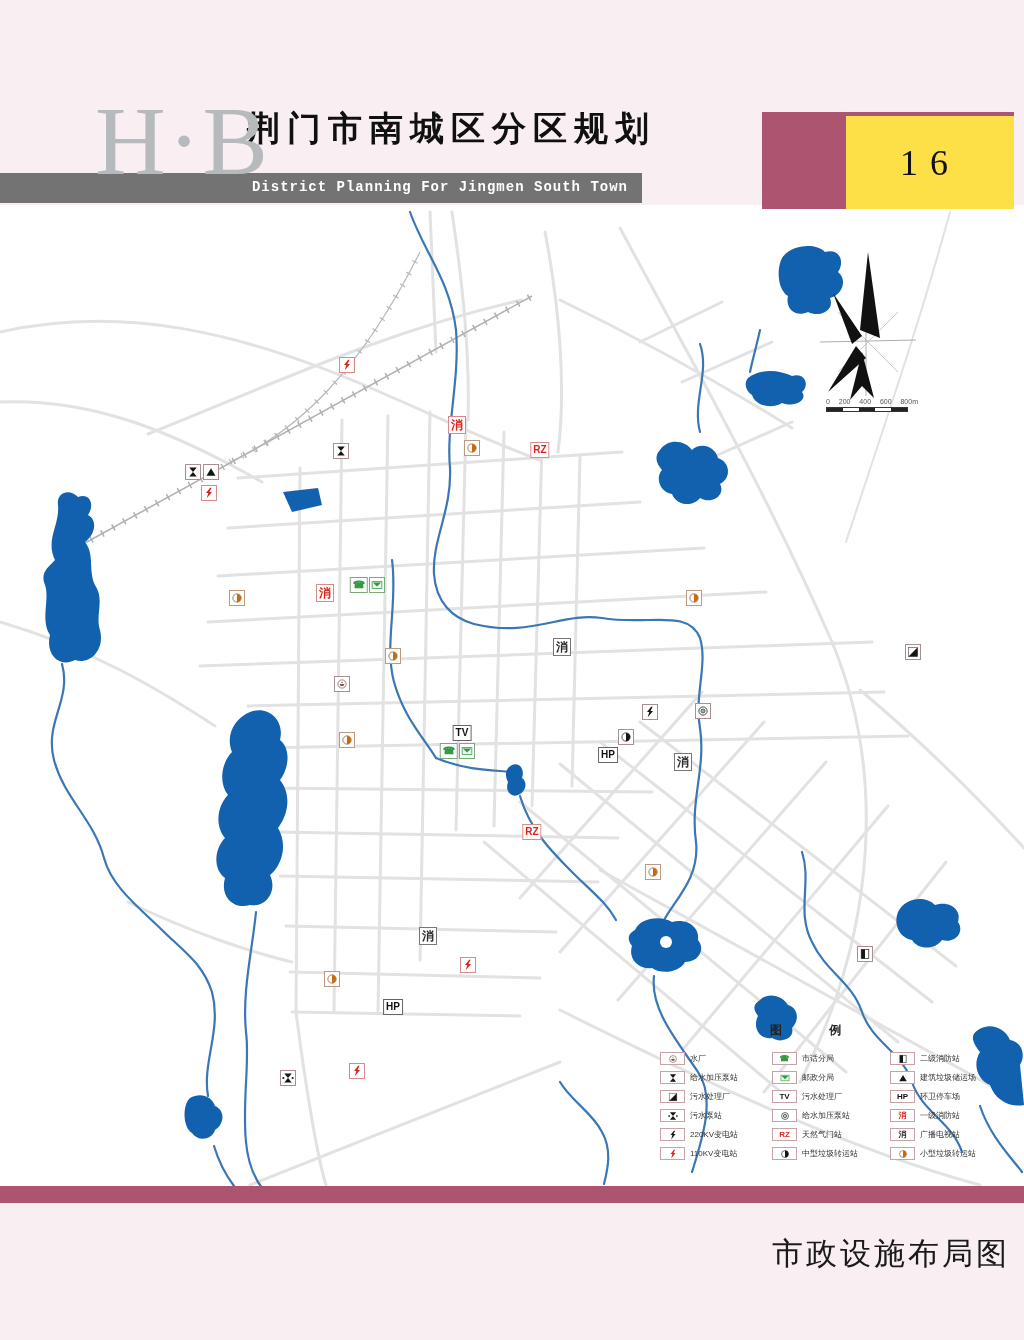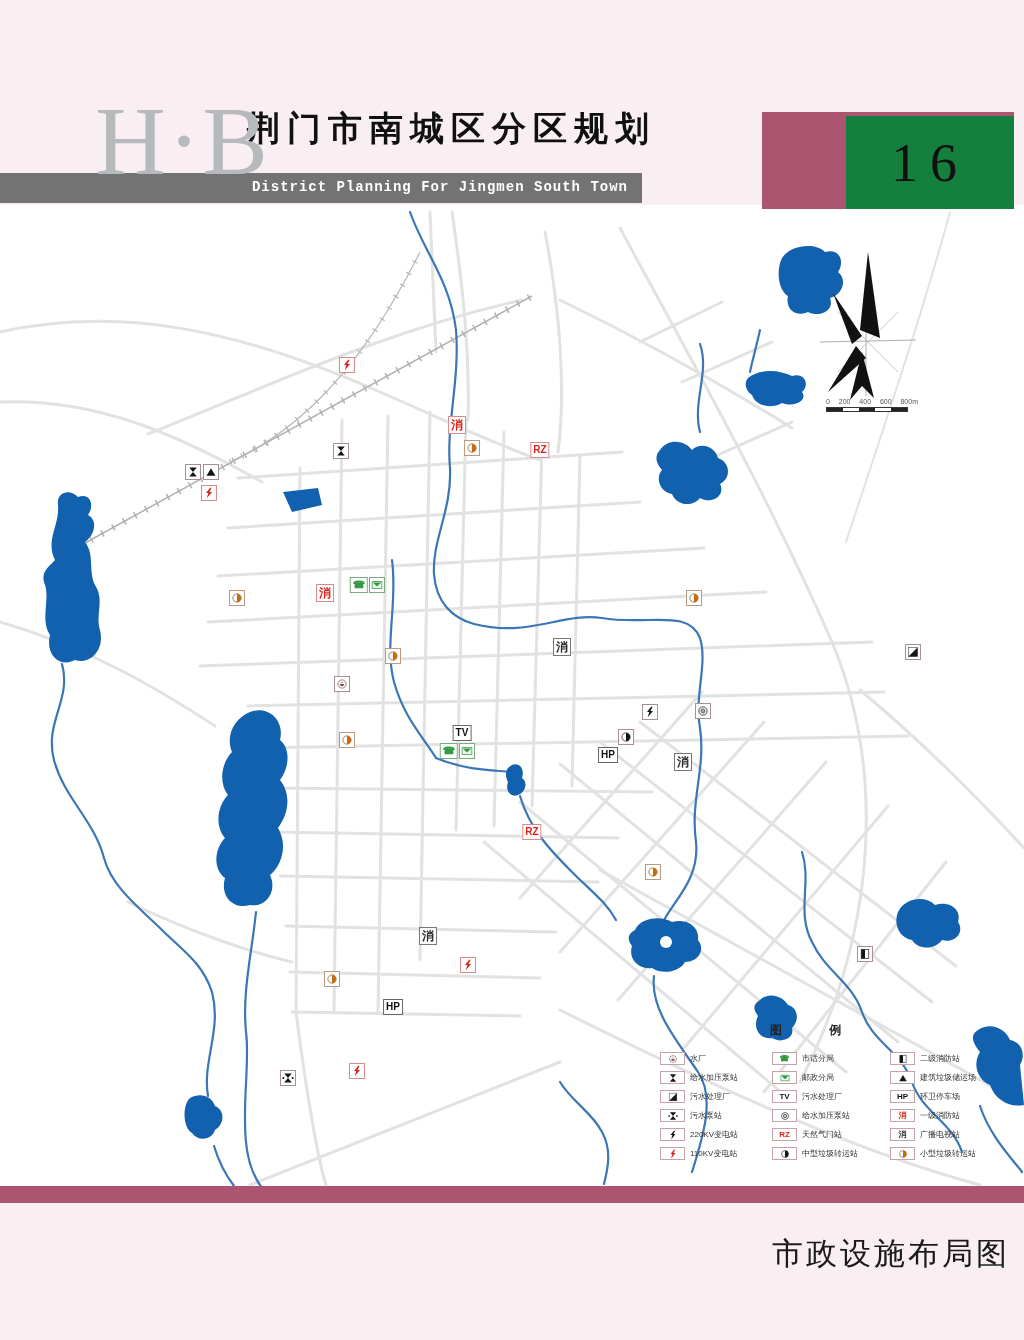--- a/index.html
+++ b/index.html
@@ -13,22 +13,22 @@
            font-size:98px;line-height:1;color:#b6babd;letter-spacing:2px;z-index:3;}
   .title-cn{position:absolute;left:246px;top:106px;font-size:34px;font-weight:bold;
             color:#101010;letter-spacing:7px;z-index:2;white-space:nowrap;}
   .band{position:absolute;left:0;top:173px;width:642px;height:30px;background:#737373;z-index:2;}
   .band-text{position:absolute;right:14px;top:6px;color:#ffffff;
              font-family:"Liberation Mono",monospace;font-size:14px;font-weight:bold;
              letter-spacing:1px;white-space:nowrap;}
   .pagebox{position:absolute;left:762px;top:112px;width:252px;height:93px;
            border-top:4px solid #ad5470;display:flex;z-index:2;}
   .pagebox-block{width:84px;background:#ad5470;}
-  .pagebox-num{flex:1;background:#15803d;display:flex;align-items:center;justify-content:center;
-               font-family:"Liberation Serif",serif;font-size:54px;letter-spacing:12px;color:#111;}
+  .pagebox-num{flex:1;background:#fde047;display:flex;align-items:center;justify-content:center;
+               font-family:"Liberation Serif",serif;font-size:36px;letter-spacing:12px;color:#111;}
 
   
   .footer-band{position:absolute;left:0;top:1186px;width:1024px;height:17px;background:#ad5470;}
   .caption{position:absolute;left:772px;top:1216px;font-family:"Liberation Serif",serif;
            font-size:31px;color:#1a1a1a;letter-spacing:3px;white-space:nowrap;margin-top:17px;}
 
   
   #markers{position:absolute;left:0;top:0;width:1024px;height:1340px;pointer-events:none;}
   .marker{position:absolute;transform:translate(-50%,-50%);display:flex;align-items:center;
           justify-content:center;background:rgba(255,255,255,.93);box-sizing:border-box;

